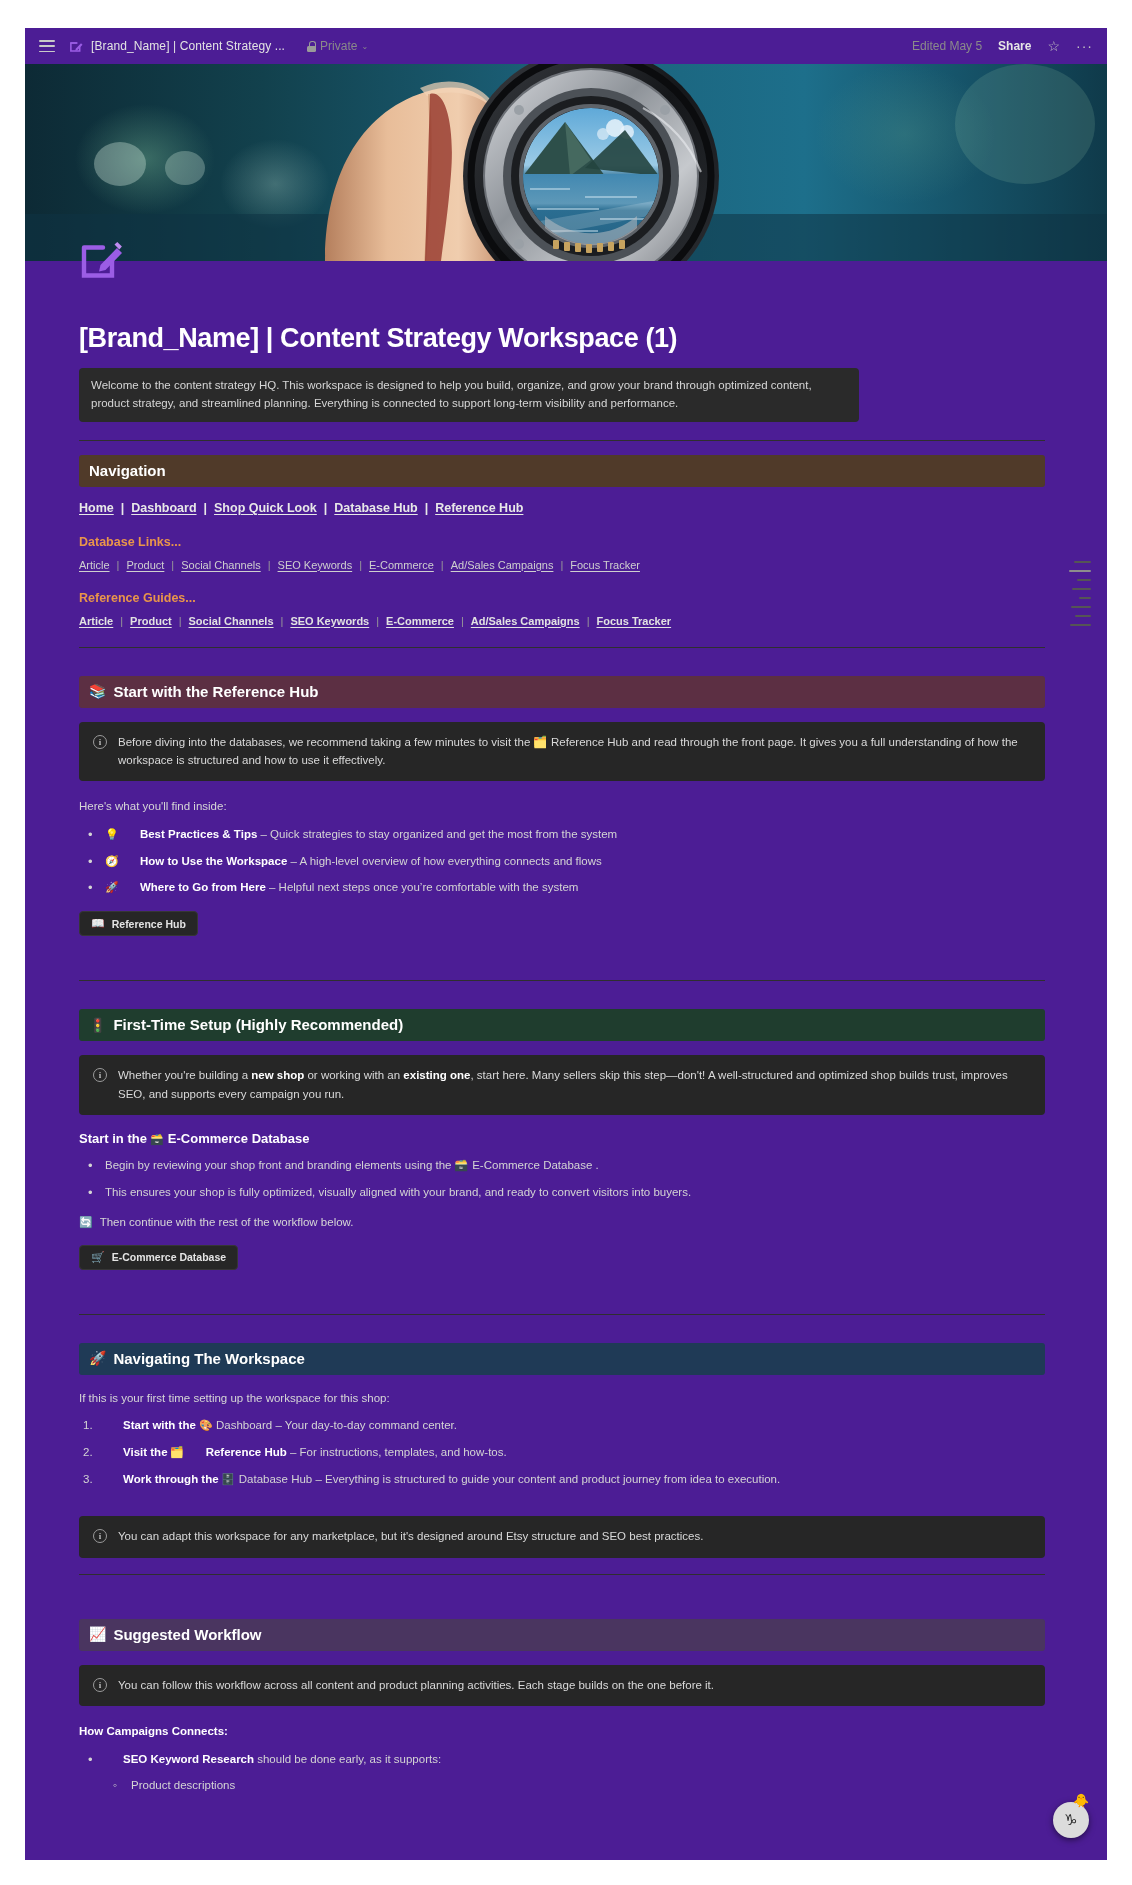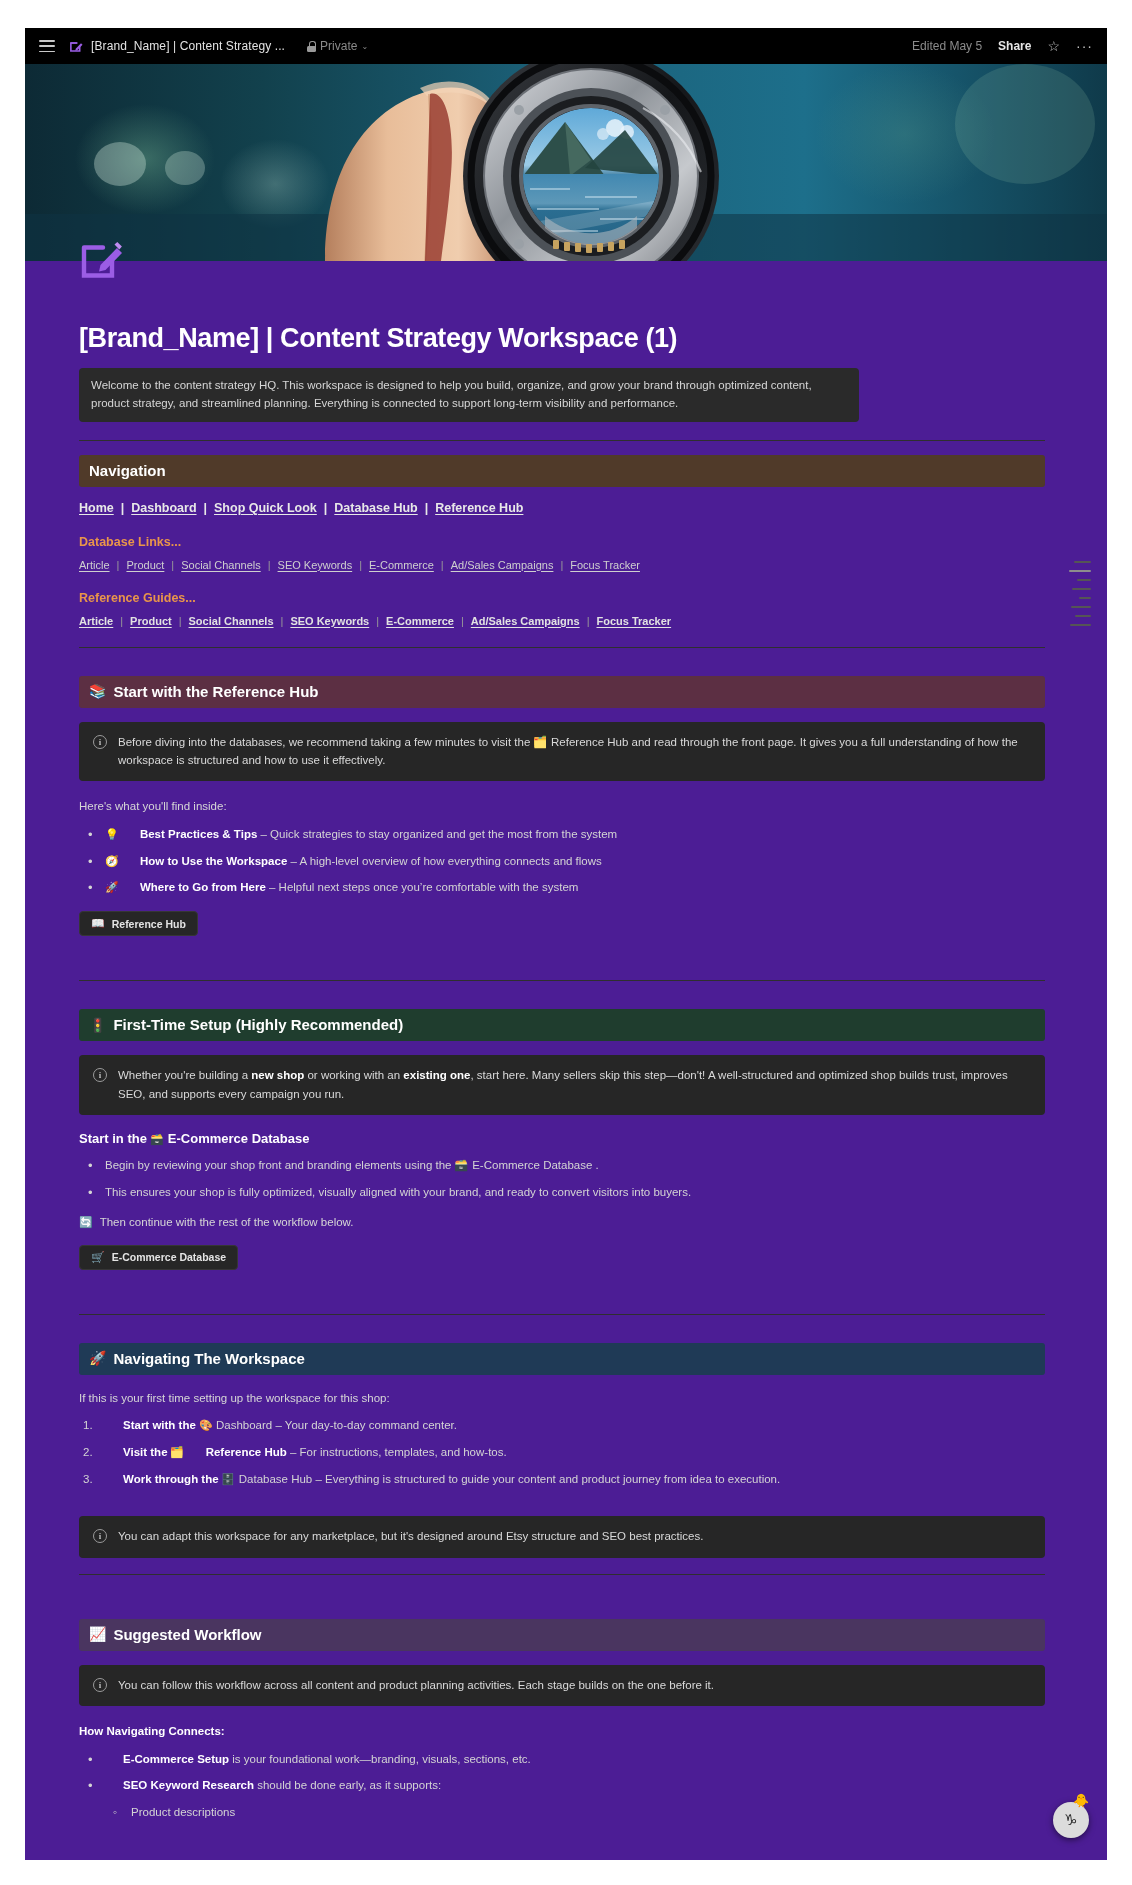--- a/index.html
+++ b/index.html
@@ -19,21 +19,21 @@
     position: absolute;
     left: 25px; top: 28px;
     width: 1082px; height: 1832px;
     background: #191919;
     overflow: hidden;
   }
   
   .topbar {
     position: relative;
     height: 36px;
-    background: #000000;
+    background: #4c1d95;
     display: flex; align-items: center;
     padding: 0 14px;
     color: #d4d4d4;
     font-size: 12px;
   }
   .hamburger { width: 16px; height: 12px; display: flex; flex-direction: column;
     justify-content: space-between; margin-right: 14px; cursor: pointer; }
   .hamburger i { display: block; height: 1.5px; background: #c9c9c9; border-radius: 1px; }
   .bc-icon {
     width: 15px; height: 15px; margin-right: 7px; position: relative; flex: 0 0 auto;
@@ -481,24 +481,23 @@
         <div class="sec-bar" style="background:#4a3560">
           <span class="emo">📈</span>
           <span>Suggested Workflow</span>
         </div>
 
         <div class="callout">
           <span class="info-i">i</span>
           <span>You can follow this workflow across all content and product planning activities. Each stage builds on the one before it.</span>
         </div>
 
-        <p class="lead" style="font-weight:700;color:#ffffff">How Navigating Connects:</p>
+        <p class="lead" style="font-weight:700;color:#ffffff">How Campaigns Connects:</p>
 
         <ul class="bul">
-          <li><b>E-Commerce Setup</b><span> is your foundational work—branding, visuals, sections, etc.</span></li>
           <li><b>SEO Keyword Research</b><span> should be done early, as it supports:</span>
             <ul class="sub">
               <li>Product descriptions</li>
 
             </ul>
           </li>
 
         </ul>
 
       </div>

